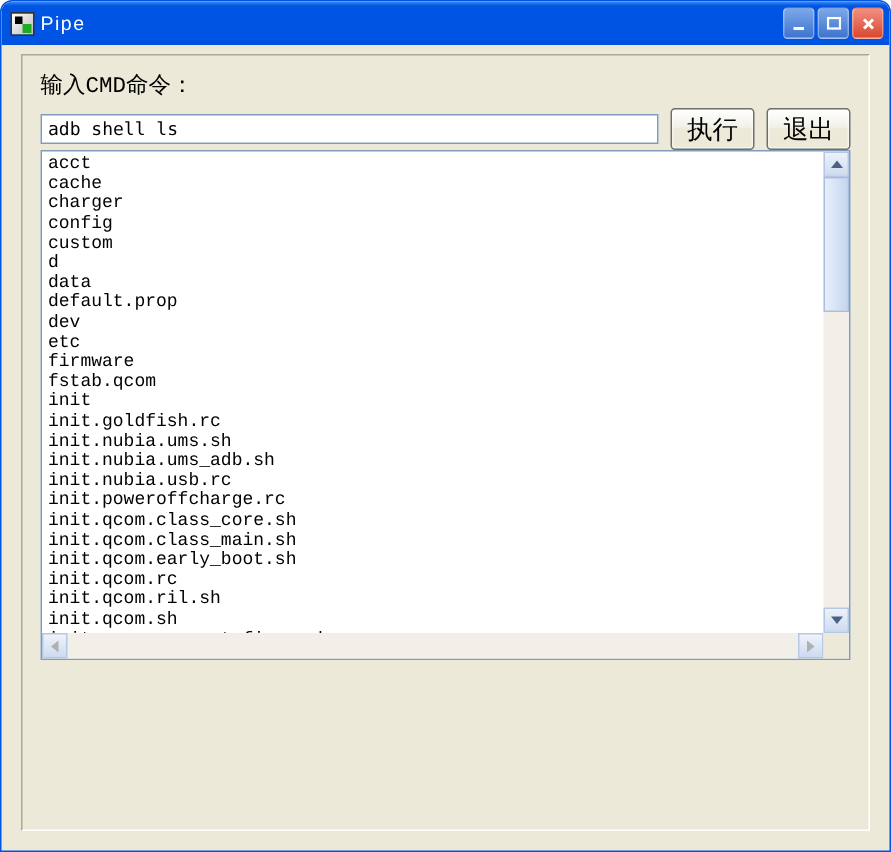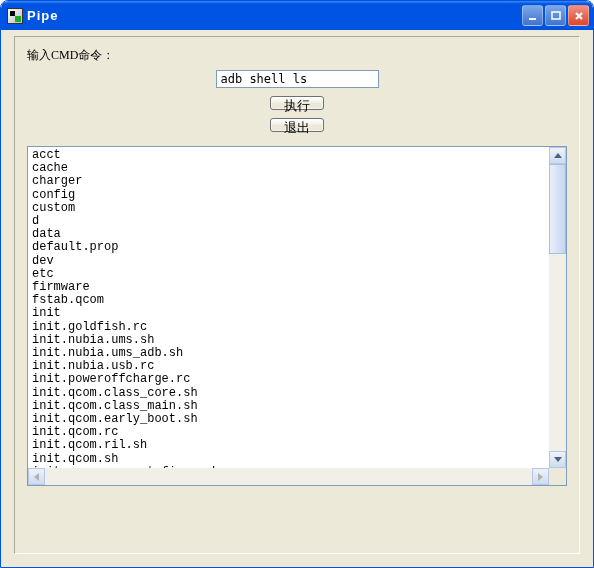--- a/index.html
+++ b/index.html
@@ -23,21 +23,21 @@
     position: relative;
   }
   .titlebar {
     height: 29px;
     background: linear-gradient(to bottom, #3c8cf0 0%, #0054e3 10%, #0054e3 90%, #0050d8 100%);
     display: flex;
     align-items: center;
     padding: 0 4px 0 6px;
     color: #fff;
     font-size: 13px;
-    font-weight: bold;
+    font-weight: normal;
     border-radius: 7px 7px 0 0;
     position: relative;
   }
   .titlebar-icon {
     width: 16px;
     height: 16px;
     margin-right: 4px;
     background: linear-gradient(135deg, #fff 0%, #bbb 100%);
     border: 1px solid #333;
     position: relative;
@@ -92,50 +92,49 @@
   .inner-frame {
     position: absolute;
     left: 10px; right: 10px; top: 6px; bottom: 10px;
     border: 1px solid #fff;
     border-top-color: #aca899;
     border-left-color: #aca899;
     background: #ece9d8;
     padding: 10px 12px 12px 12px;
   }
   .label {
-    font-size: 12px;
+    font-size: 15px;
     color: #000;
     margin-bottom: 6px;
-    font-family: Liberation Serif, serif;
+    font-family: Liberation Mono, monospace;
   }
   .cmd-row {
     display: flex;
     align-items: center;
     gap: 8px;
-    margin-bottom: 14px;
-    flex-direction: column;
+    margin-bottom: 0;
   }
   .cmd-input {
     flex: 1;
     height: 20px;
     border: 1px solid #7f9db9;
     background: #fff;
     font-family: SimSun, "MS Song", monospace;
     font-size: 12px;
     padding: 1px 4px;
     outline: none;
     color: #000;
   }
   .xp-button {
     min-width: 54px;
-    height: 14px;
+    height: 28px;
     background: linear-gradient(to bottom, #fff 0%, #f2f1e8 45%, #ece9d8 50%, #ece9d8 100%);
     border: 1px solid #707070;
     border-radius: 3px;
-    font-size: 13px;
+    font-size: 17px;
     font-family: SimSun, "MS Song", sans-serif;
     color: #000;
     padding: 0 10px;
     cursor: pointer;
     box-shadow: inset 0 0 0 1px #fff8;
   }
   .output-wrap {
     border: 1px solid #7f9db9;
     background: #fff;
     height: 340px;

